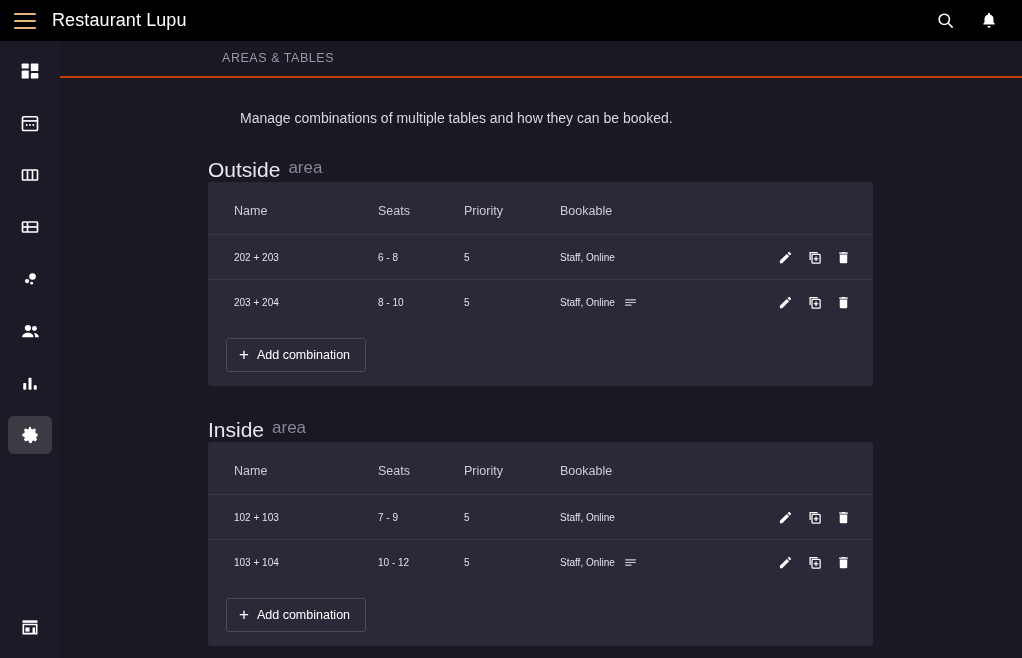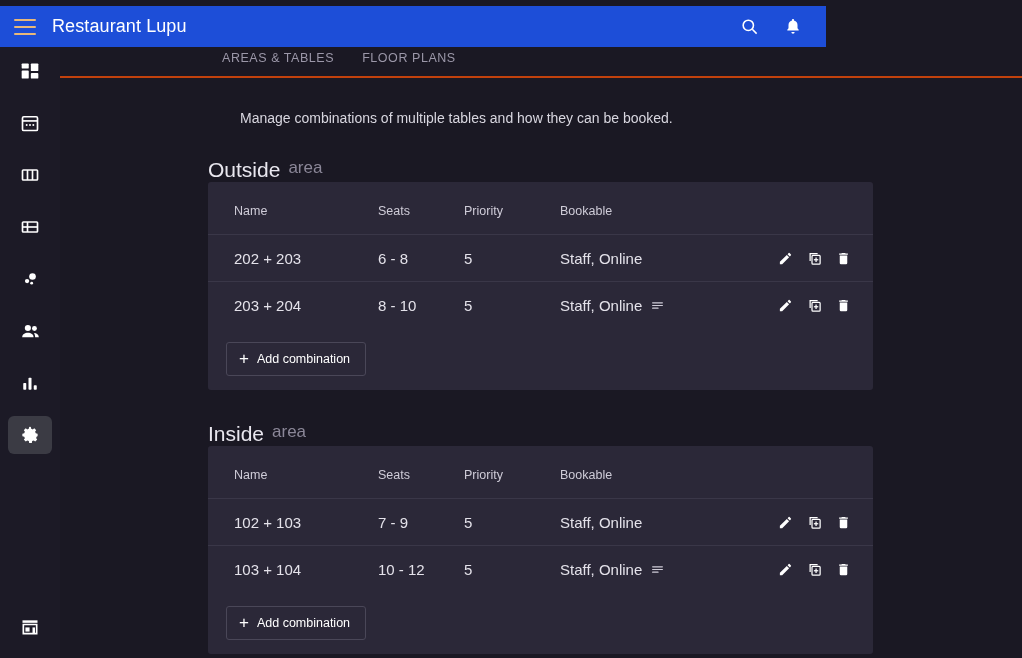--- a/index.html
+++ b/index.html
@@ -6,22 +6,22 @@
   html, body {
     width: 1022px; height: 658px;
     background: #1a1823;
     font-family: "Liberation Sans", sans-serif;
     overflow: hidden;
   }
   body { position: relative; }
 
   
   .topbar {
-    position: absolute; top: 6px; left: 0; width: 826px; height: 41px;
-    background: #1d4ed8;
+    position: absolute; top: 0; left: 0; width: 1022px; height: 41px;
+    background: #000000;
     display: flex; align-items: center;
     z-index: 20;
   }
   .hamburger {
     width: 22px; height: 16px; margin-left: 14px; margin-right: 16px;
     display: flex; flex-direction: column; justify-content: space-between;
     cursor: pointer;
   }
   .hamburger span { display: block; height: 2px; width: 22px; background: #e8b87a; border-radius: 1px; }
   .app-title {
@@ -94,21 +94,21 @@
     border-radius: 3px;
     padding-bottom: 14px;
   }
 
   table { width: 100%; border-collapse: collapse; }
   th {
     text-align: left; font-size: 12.5px; font-weight: 400; color: #cfccd8;
     padding: 22px 0 16px 0;
   }
   td {
-    font-size: 15px; color: #e4e2ea;
+    font-size: 10px; color: #e4e2ea;
     padding: 15px 0 14px 0;
     border-top: 1px solid #3a3748;
   }
   th:first-child, td:first-child { padding-left: 26px; width: 170px; }
   th:nth-child(2), td:nth-child(2) { width: 86px; }
   th:nth-child(3), td:nth-child(3) { width: 96px; }
   th:nth-child(4), td:nth-child(4) { width: auto; }
   th:last-child, td:last-child { width: 116px; padding-right: 22px; }
 
   .bookable-cell { display: flex; align-items: center; gap: 9px; }
@@ -227,21 +227,20 @@
       <rect x="6.5" y="12.5" width="5" height="5"></rect>
       <rect x="15" y="12.5" width="3" height="7.5"></rect>
     </svg>
   </div>
 </div>
 
 <div class="content">
 
   <div class="tabs">
     <div class="tab">AREAS &amp; TABLES</div>
-    <div class="tab">FLOOR PLANS</div>
   </div>
 
   <div class="page-body">
 
     <div class="subtitle">Manage combinations of multiple tables and how they can be booked.</div>
 
     <div class="section">
       <div class="section-head">
         <span>Outside</span>
         <span class="suffix">area</span>

